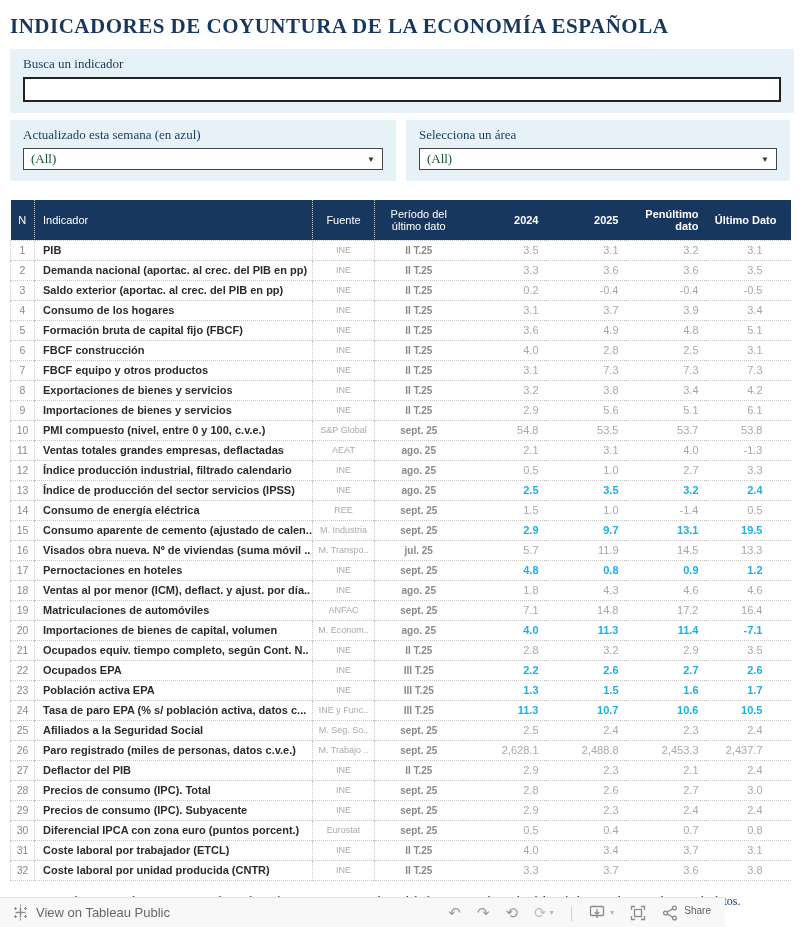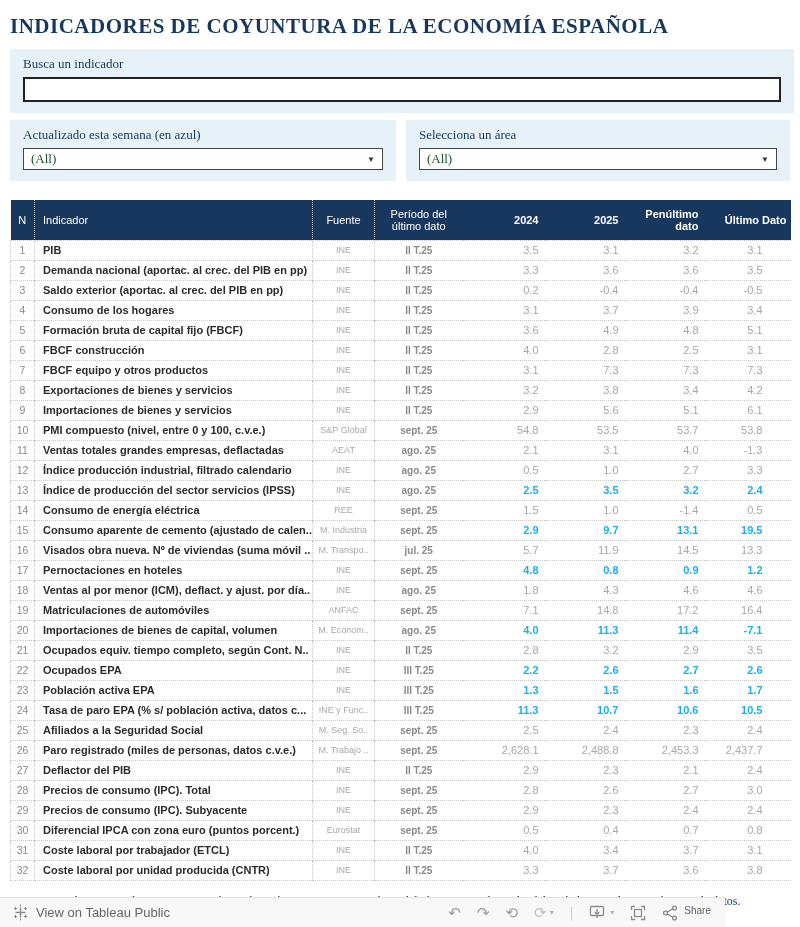--- a/index.html
+++ b/index.html
@@ -52,21 +52,21 @@
   .tbl col.c-ult { width:86px; }
 
   .tbl thead th {
     background:#17375e; color:#ffffff; font-size:11px; font-weight:normal;
     height:40px; vertical-align:middle; padding:0 6px;
   }
   .tbl thead th.h-n { text-align:center; padding:0 2px; }
   .tbl thead th.h-ind { text-align:left; padding-left:8px; }
   .tbl thead th.h-src, .tbl thead th.h-per { text-align:center; }
   .tbl thead th.h-num { text-align:right; font-weight:bold; }
-  .tbl thead th.h-ult { padding-right:4px; }
+  .tbl thead th.h-ult { padding-right:14px; }
   .tbl thead th.sep-w { border-left:1px dotted rgba(255,255,255,0.75); }
 
   .tbl tbody tr { border-bottom:1px dotted #c9c9c9; }
   .tbl tbody tr:first-child { border-top:1px dotted #c9c9c9; }
   .tbl tbody td { height:20px; vertical-align:middle; white-space:nowrap; overflow:hidden; }
   .tbl tbody td.td-n { color:#8a8a8a; font-size:10.5px; text-align:center; border-left:1px dotted #c9c9c9; border-right:1px dotted #c9c9c9; }
   .tbl tbody td.td-ind { font-size:11px; font-weight:bold; color:#2b2b2b; padding-left:8px; border-right:1px dotted #c9c9c9; }
   .tbl tbody td.td-src { font-size:9px; color:#a9a9a9; text-align:center; border-right:1px dotted #c9c9c9; padding:0 2px; }
   .tbl tbody td.td-per { font-size:10px; font-weight:bold; color:#8a8a8a; text-align:center; }
   .tbl tbody td.td-val { font-size:11px; color:#a8a8a8; text-align:right; padding-right:6px; }

